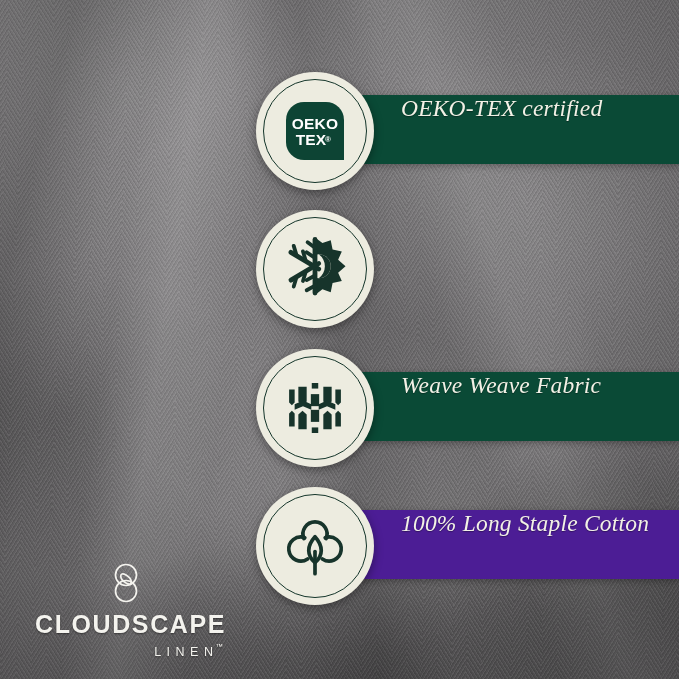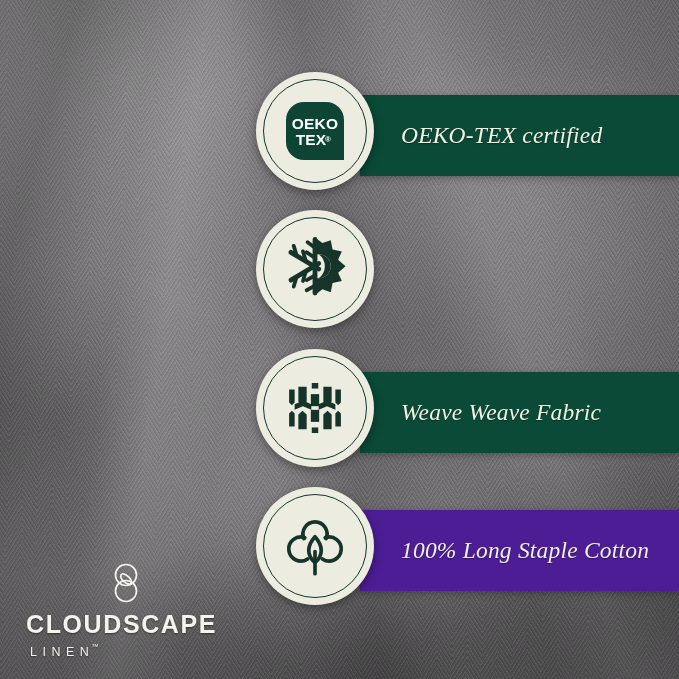--- a/index.html
+++ b/index.html
@@ -89,23 +89,23 @@
     position: absolute;
     left: 0;
     width: 679px;
     height: 118px;
   }
   .banner {
     position: absolute;
     left: 360px;
     top: 23px;
     width: 319px;
-    height: 81px;
+    height: 69px;
     display: flex;
-    align-items: center;
+    align-items: flex-start;
     box-shadow: 0 2px 7px rgba(0,0,0,0.30);
   }
   .banner-label {
     color: #f2f1e6;
     font-style: italic;
     font-size: 23.5px;
     letter-spacing: 0.2px;
     margin-left: 41px;
     white-space: nowrap;
     text-shadow: 0 1px 1px rgba(0,0,0,0.35);
@@ -140,21 +140,21 @@
     z-index: 2;
   }
   .badge-inner svg { display: block; }
 
   
   .brand {
     position: absolute;
     left: 26px;
     top: 560px;
     width: 200px;
-    text-align: left;
+    text-align: right;
     color: #f4f3ee;
   }
   .brand-mark {
     display: flex;
     justify-content: center;
     margin-bottom: 6px;
   }
   .brand-name {
     font-family: "Liberation Sans", sans-serif;
     font-size: 25px;

